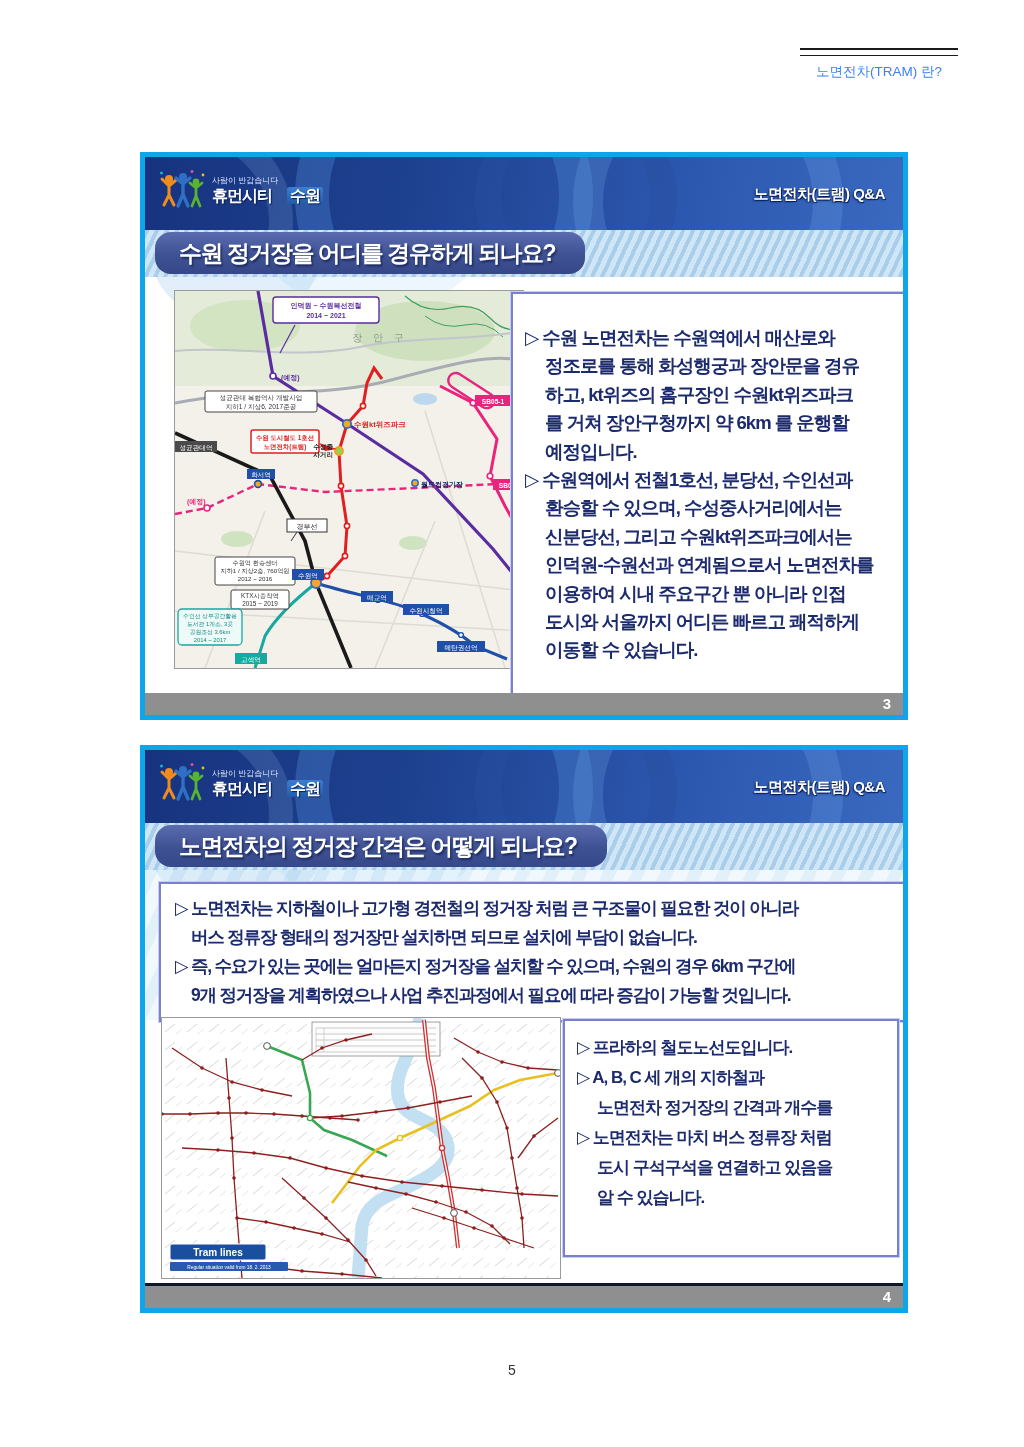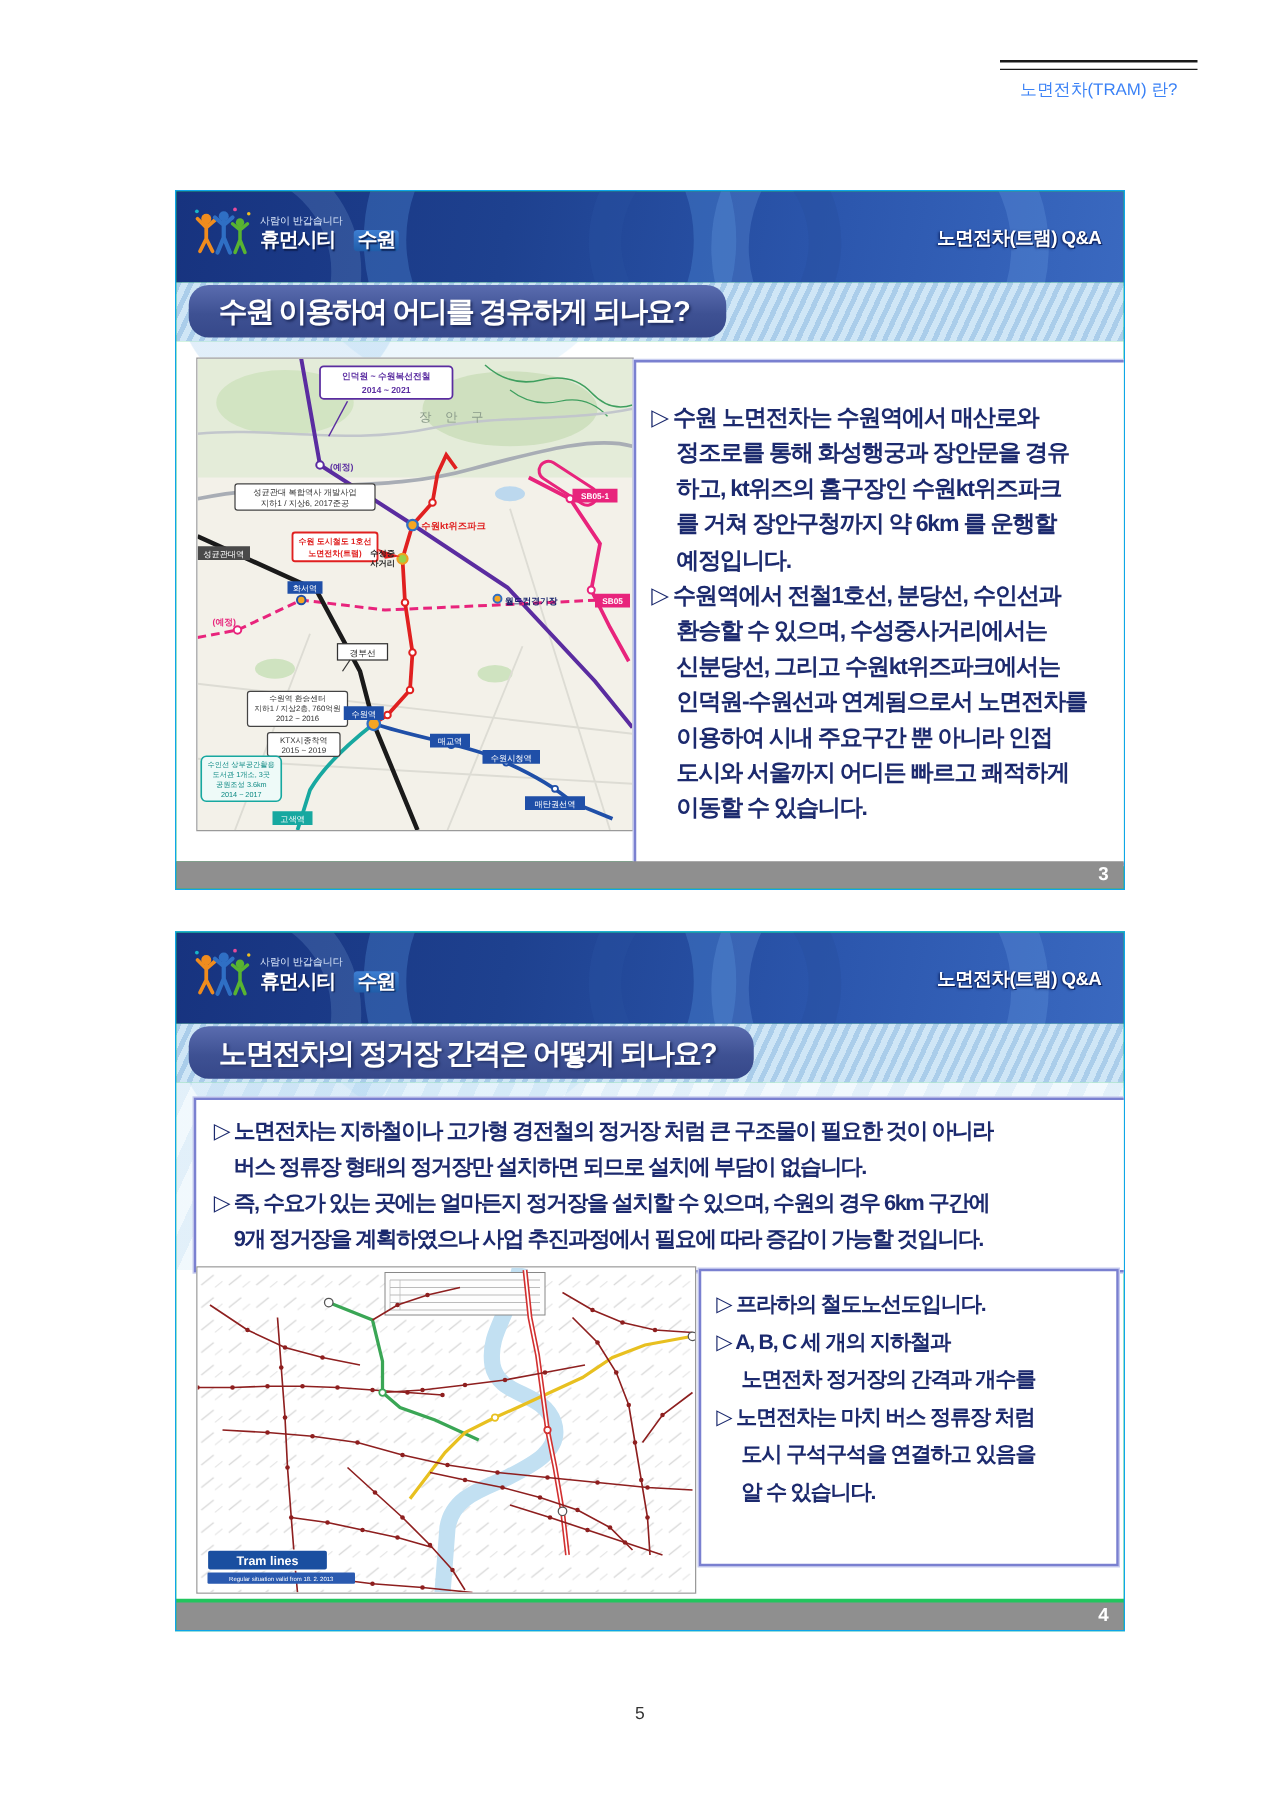--- a/index.html
+++ b/index.html
@@ -5,22 +5,22 @@
   html,body{margin:0;padding:0;background:#fff;}
   .page{position:relative;width:1024px;height:1447px;background:#fff;
         font-family:"Liberation Sans","DejaVu Sans",sans-serif;overflow:hidden;}
 
   
   .doc-header{position:absolute;top:48px;right:66px;width:158px;}
   .doc-rule{height:5px;border-top:2px solid #1a1a1a;border-bottom:1px solid #1a1a1a;}
   .doc-title{margin-top:7px;text-align:center;font-size:13.5px;color:#3b82f6;}
 
   
-  .slide{position:absolute;left:140px;width:758px;height:558px;background:#22c55e;
-         border:1px solid #0ea5e9;overflow:hidden;}
+  .slide{position:absolute;left:140px;width:758px;height:558px;background:#0f172a;
+         border:5px solid #0ea5e9;overflow:hidden;}
   .slide1{top:152px;}
   .slide2{top:745px;}
 
   .sl-header{position:relative;height:73px;overflow:hidden;
     background:linear-gradient(100deg,#17337f 0%,#1e418f 35%,#2c57ae 70%,#3a69c0 100%);}
   .sl-header .ring{position:absolute;border-radius:50%;}
   .ring-a{left:150px;top:-110px;width:230px;height:230px;border:34px solid rgba(80,140,215,.35);}
   .ring-b{left:330px;top:-60px;width:150px;height:150px;border:26px solid rgba(40,80,160,.45);}
   .ring-c{right:60px;top:-90px;width:210px;height:210px;border:30px solid rgba(110,165,230,.25);}
   .ring-d{left:-60px;top:-40px;width:160px;height:160px;border:24px solid rgba(150,195,240,.18);}
@@ -43,21 +43,21 @@
 
   .content{position:relative;height:416px;background:
     radial-gradient(circle at 12% -10%, rgba(120,180,230,.22) 0 90px, transparent 91px),
     radial-gradient(circle at 30% -25%, rgba(150,205,240,.18) 0 140px, transparent 141px),
     #ffffff;}
   .slide2 .content{height:413px;}
   .stripes{position:absolute;left:0;top:0;right:0;height:150px;
     background:repeating-linear-gradient(115deg,rgba(150,200,235,.28) 0 12px,rgba(205,232,248,.28) 12px 26px);}
 
   .map-frame{position:absolute;border:1px solid #9a9a9a;background:#fff;overflow:hidden;}
-  .map1{left:16px;top:13px;width:348px;height:377px;}
+  .map1{left:29px;top:13px;width:348px;height:377px;}
   .map2{left:16px;top:147px;width:398px;height:260px;}
 
   .textbox{position:absolute;background:#fff;border:2px solid #7a80d0;box-shadow:0 0 0 1px #c8cdf0;}
   .tb1{left:366px;top:15px;width:372px;height:370px;padding:30px 10px 0 12px;}
   .tb1 .ln{font-size:18.5px;font-weight:bold;color:#1c2a6e;line-height:28.4px;letter-spacing:-1px;white-space:nowrap;}
   .tb-top{left:14px;top:12px;width:722px;height:126px;padding:10px 12px 0 14px;}
   .tb-top .ln{font-size:17.5px;font-weight:bold;color:#1c2a6e;line-height:29px;letter-spacing:-1.2px;white-space:nowrap;}
   .tb2{left:418px;top:149px;width:312px;height:222px;padding:12px 8px 0 12px;}
   .tb2 .ln{font-size:17px;font-weight:bold;color:#1c2a6e;line-height:30px;letter-spacing:-1px;white-space:nowrap;}
   .ln.cont{padding-left:20px;}
@@ -100,21 +100,21 @@
         </svg>
         <div class="logo-text">
           <div class="tag">사람이 반갑습니다</div>
           <div class="main"><span>휴먼시티</span><span class="suwon">수원</span></div>
         </div>
       </div>
       <div class="corner-label">노면전차(트램) Q&amp;A</div>
     </div>
 
     <div class="title-band">
-      <div class="title-pill">수원 이용하여 어디를 경유하게 되나요?</div>
+      <div class="title-pill">수원 정거장을 어디를 경유하게 되나요?</div>
     </div>
 
     <div class="content">
 
       <div class="map-frame map1">
         <svg width="348" height="377" viewBox="0 0 348 377">
           <rect x="0" y="0" width="348" height="377" fill="#f3f1e9"></rect>
           <rect x="0" y="0" width="348" height="95" fill="#e4ecd9"></rect>
           <ellipse cx="70" cy="35" rx="55" ry="26" fill="#d2e4c2"></ellipse>
           <ellipse cx="250" cy="40" rx="70" ry="30" fill="#cfe0bf"></ellipse>

